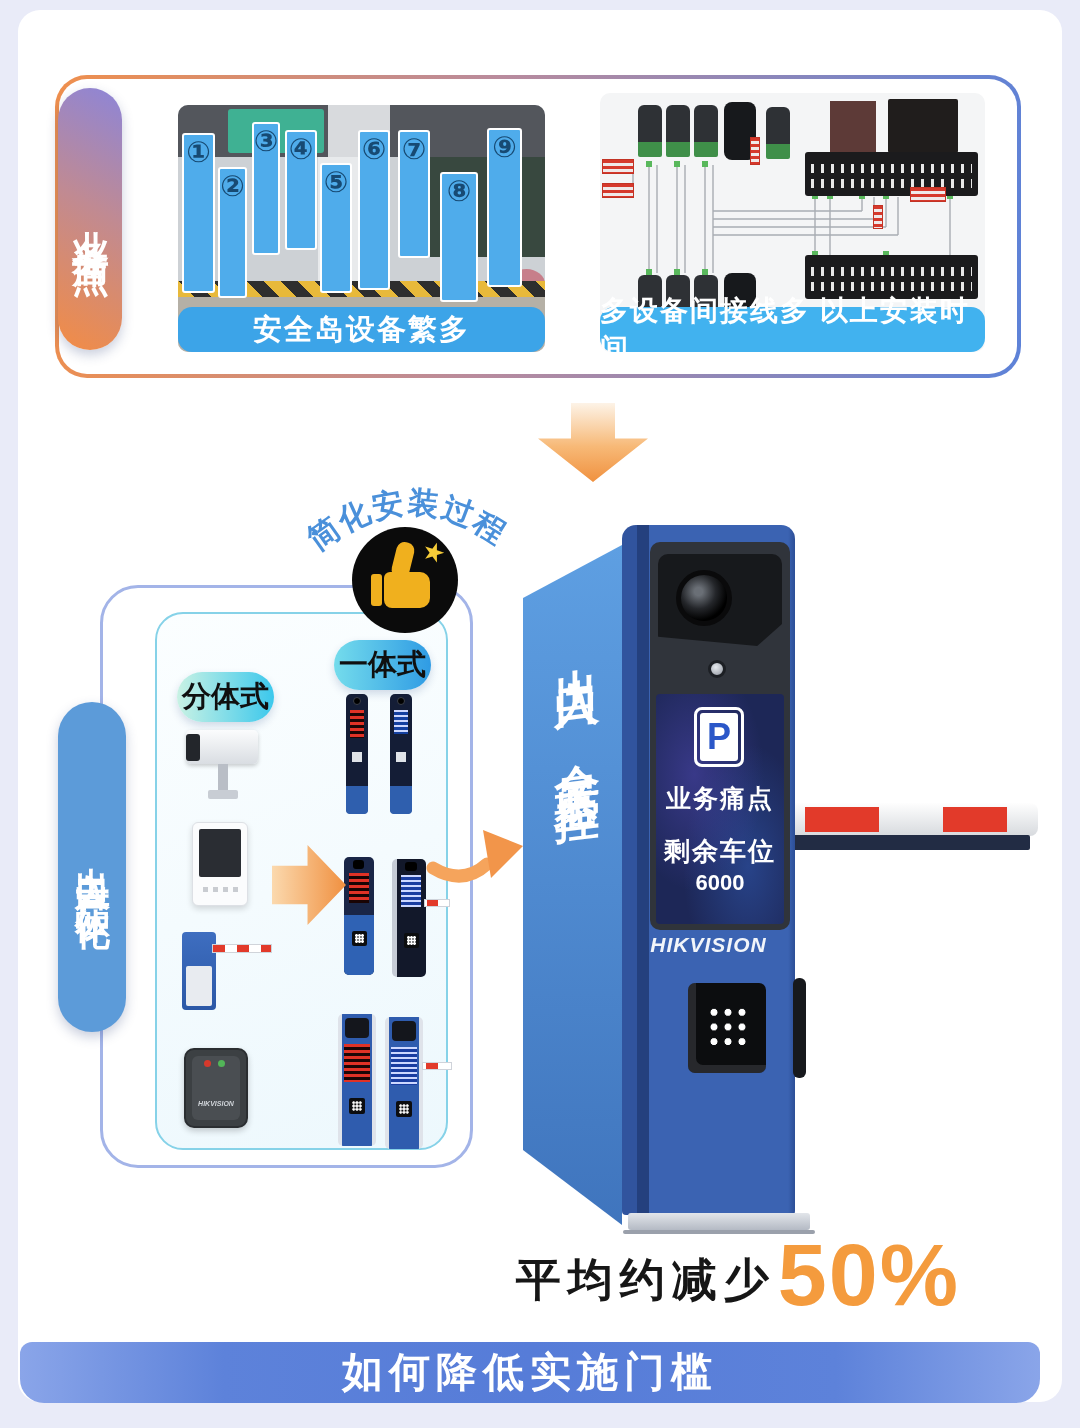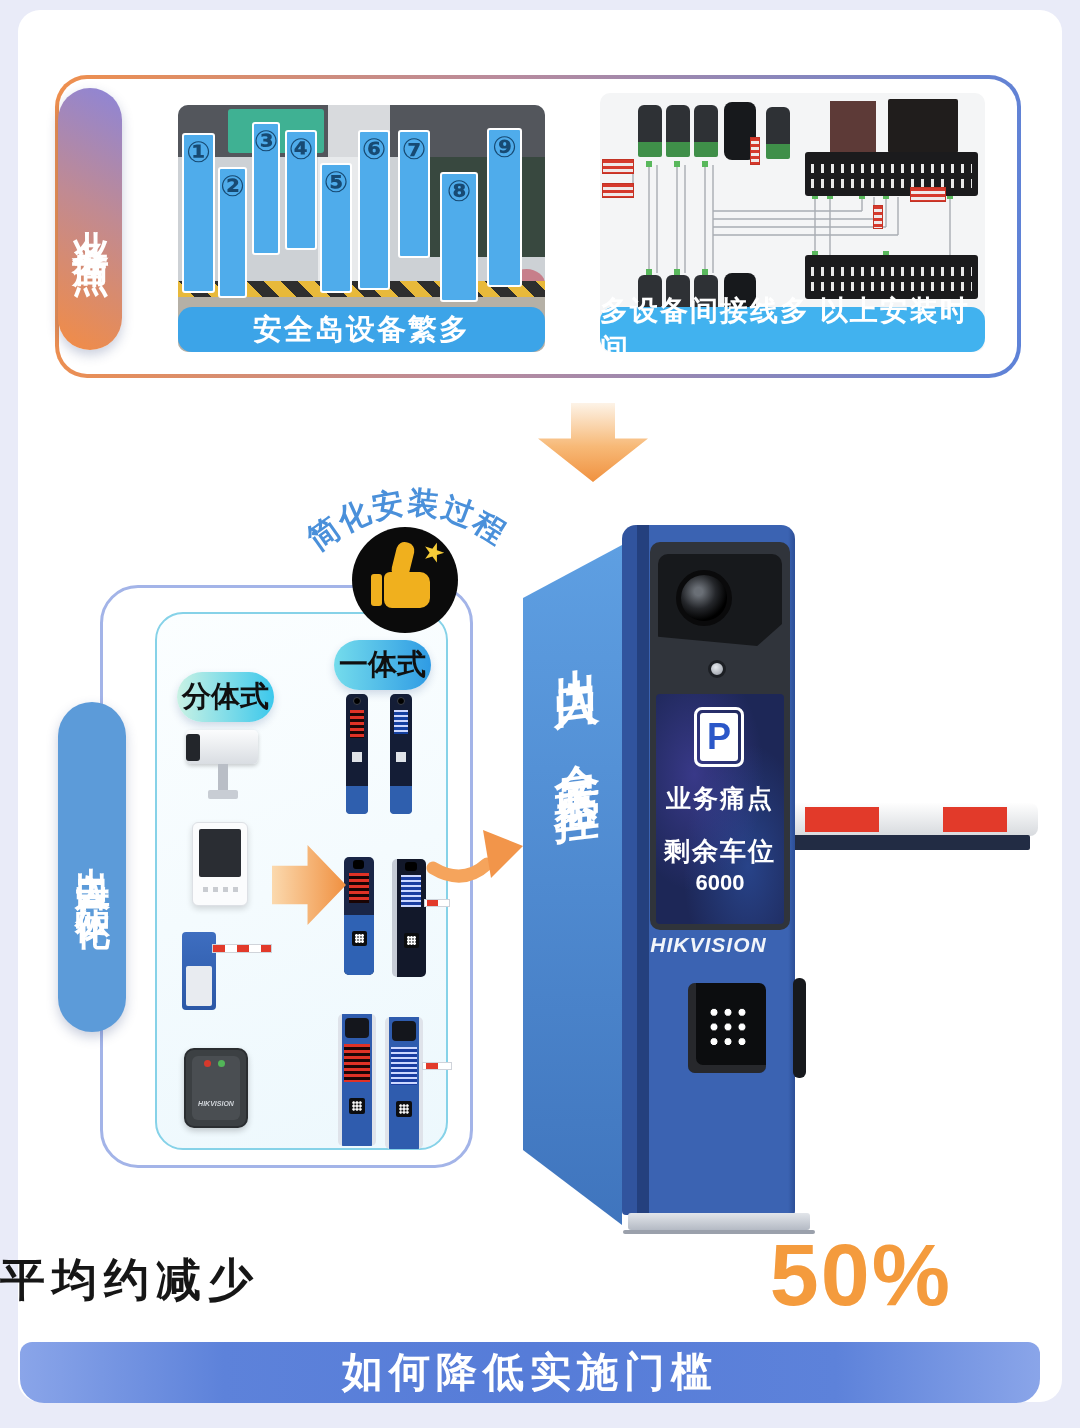--- a/index.html
+++ b/index.html
@@ -89,21 +89,21 @@
       box-shadow:inset 8px -8px 0 rgba(120,125,132,.25);}
   .keypad .grid{position:absolute;left:19px;top:22px;width:42px;height:44px;
       background:radial-gradient(circle,#fff 3.2px,transparent 3.8px);background-size:33.3% 33.3%;}
   .handle{left:793px;top:978px;width:13px;height:100px;background:#17191d;border-radius:6px;z-index:5;}
   .base{left:628px;top:1213px;width:182px;height:17px;background:linear-gradient(#e2e5ea,#b4bac4);border-radius:3px;z-index:4;}
   .base-line{left:623px;top:1230px;width:192px;height:4px;background:#9aa0ab;border-radius:2px;z-index:4;}
   .arm{left:792px;top:803px;width:246px;height:33px;background:linear-gradient(#fefefe,#d7dade);border-radius:4px 8px 8px 4px;z-index:3;}
   .arm-red{position:absolute;top:4px;height:25px;background:#e23a2a;}
   .arm-under{left:792px;top:835px;width:238px;height:15px;background:#222c44;border-radius:2px;z-index:3;}
   
-  .stats{left:0;top:1238px;width:954px;height:84px;display:flex;align-items:center;justify-content:space-between;z-index:2;}
+  .stats{left:8px;top:1238px;width:954px;height:84px;display:flex;align-items:center;justify-content:flex-end;z-index:2;}
   .stats .zh{font-size:45px;font-weight:bold;color:#161616;letter-spacing:7px;}
   .stats .big{font-size:88px;font-weight:bold;color:#f49b3d;line-height:84px;margin:0 2px 10px 2px;letter-spacing:2px;}
   .footer{left:20px;top:1342px;width:1020px;height:61px;border-radius:12px 12px 24px 24px;z-index:2;
       background:linear-gradient(90deg,#8aa5e9 0%,#5d82da 20%,#567cd8 50%,#5d82da 80%,#8aa5e9 100%);
       display:flex;align-items:center;justify-content:center;color:#fff;font-size:41px;font-weight:bold;letter-spacing:6px;}
   
   .dev{position:absolute;box-sizing:border-box;}
 </style>
 </head>
 <body>

